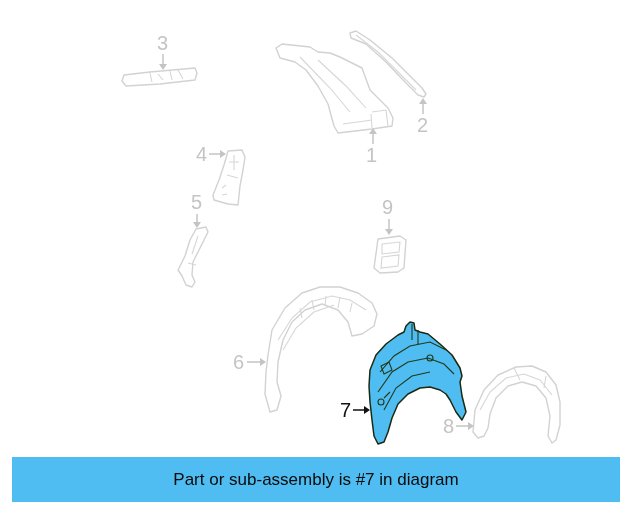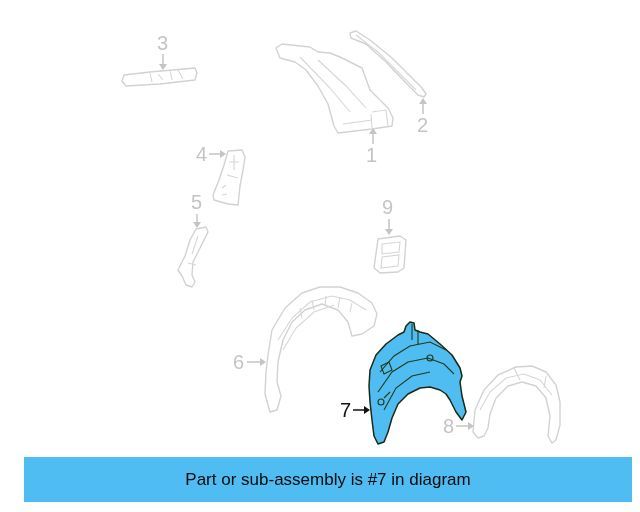--- a/index.html
+++ b/index.html
@@ -8,21 +8,21 @@
   .callout { font-family:"Liberation Sans", sans-serif; font-size:20px; fill:#c4c4c4; }
   .callout.active { fill:#111111; }
   .ghost { fill:#ffffff; stroke:#d2d2d2; stroke-width:1.4; stroke-linejoin:round; }
   .ghost-line { fill:none; stroke:#d6d6d6; stroke-width:1.1; }
   .arrow { stroke:#c4c4c4; stroke-width:1.5; fill:none; }
   .arrowhead { fill:#c4c4c4; }
   .arrow.active { stroke:#111; }
   .arrowhead.active { fill:#111; }
   .hl { fill:#4fbcf2; stroke:#1a2a12; stroke-width:1.5; stroke-linejoin:round; }
   .hl-line { fill:none; stroke:#1f3a1a; stroke-width:1.1; }
-  #banner { position:absolute; left:24px; top:457px; width:608px; height:45px; background:#4fbcf2;
+  #banner { position:absolute; left:12px; top:457px; width:608px; height:45px; background:#4fbcf2;
             display:flex; flex-direction:column; align-items:center; justify-content:center; }
   #banner span { display:block; font-size:17px; line-height:20px; color:#0a0a0a; font-family:"Liberation Sans", sans-serif; }
 </style>
 </head>
 <body>
 
 <svg id="diagram" viewBox="0 0 640 512" xmlns="http://www.w3.org/2000/svg">
 
   <g>
     <path class="ghost" d="M124,75 L150,72 L195,68 L197,73 L195,80 L160,84 L126,86 L122,81 Z"></path>

